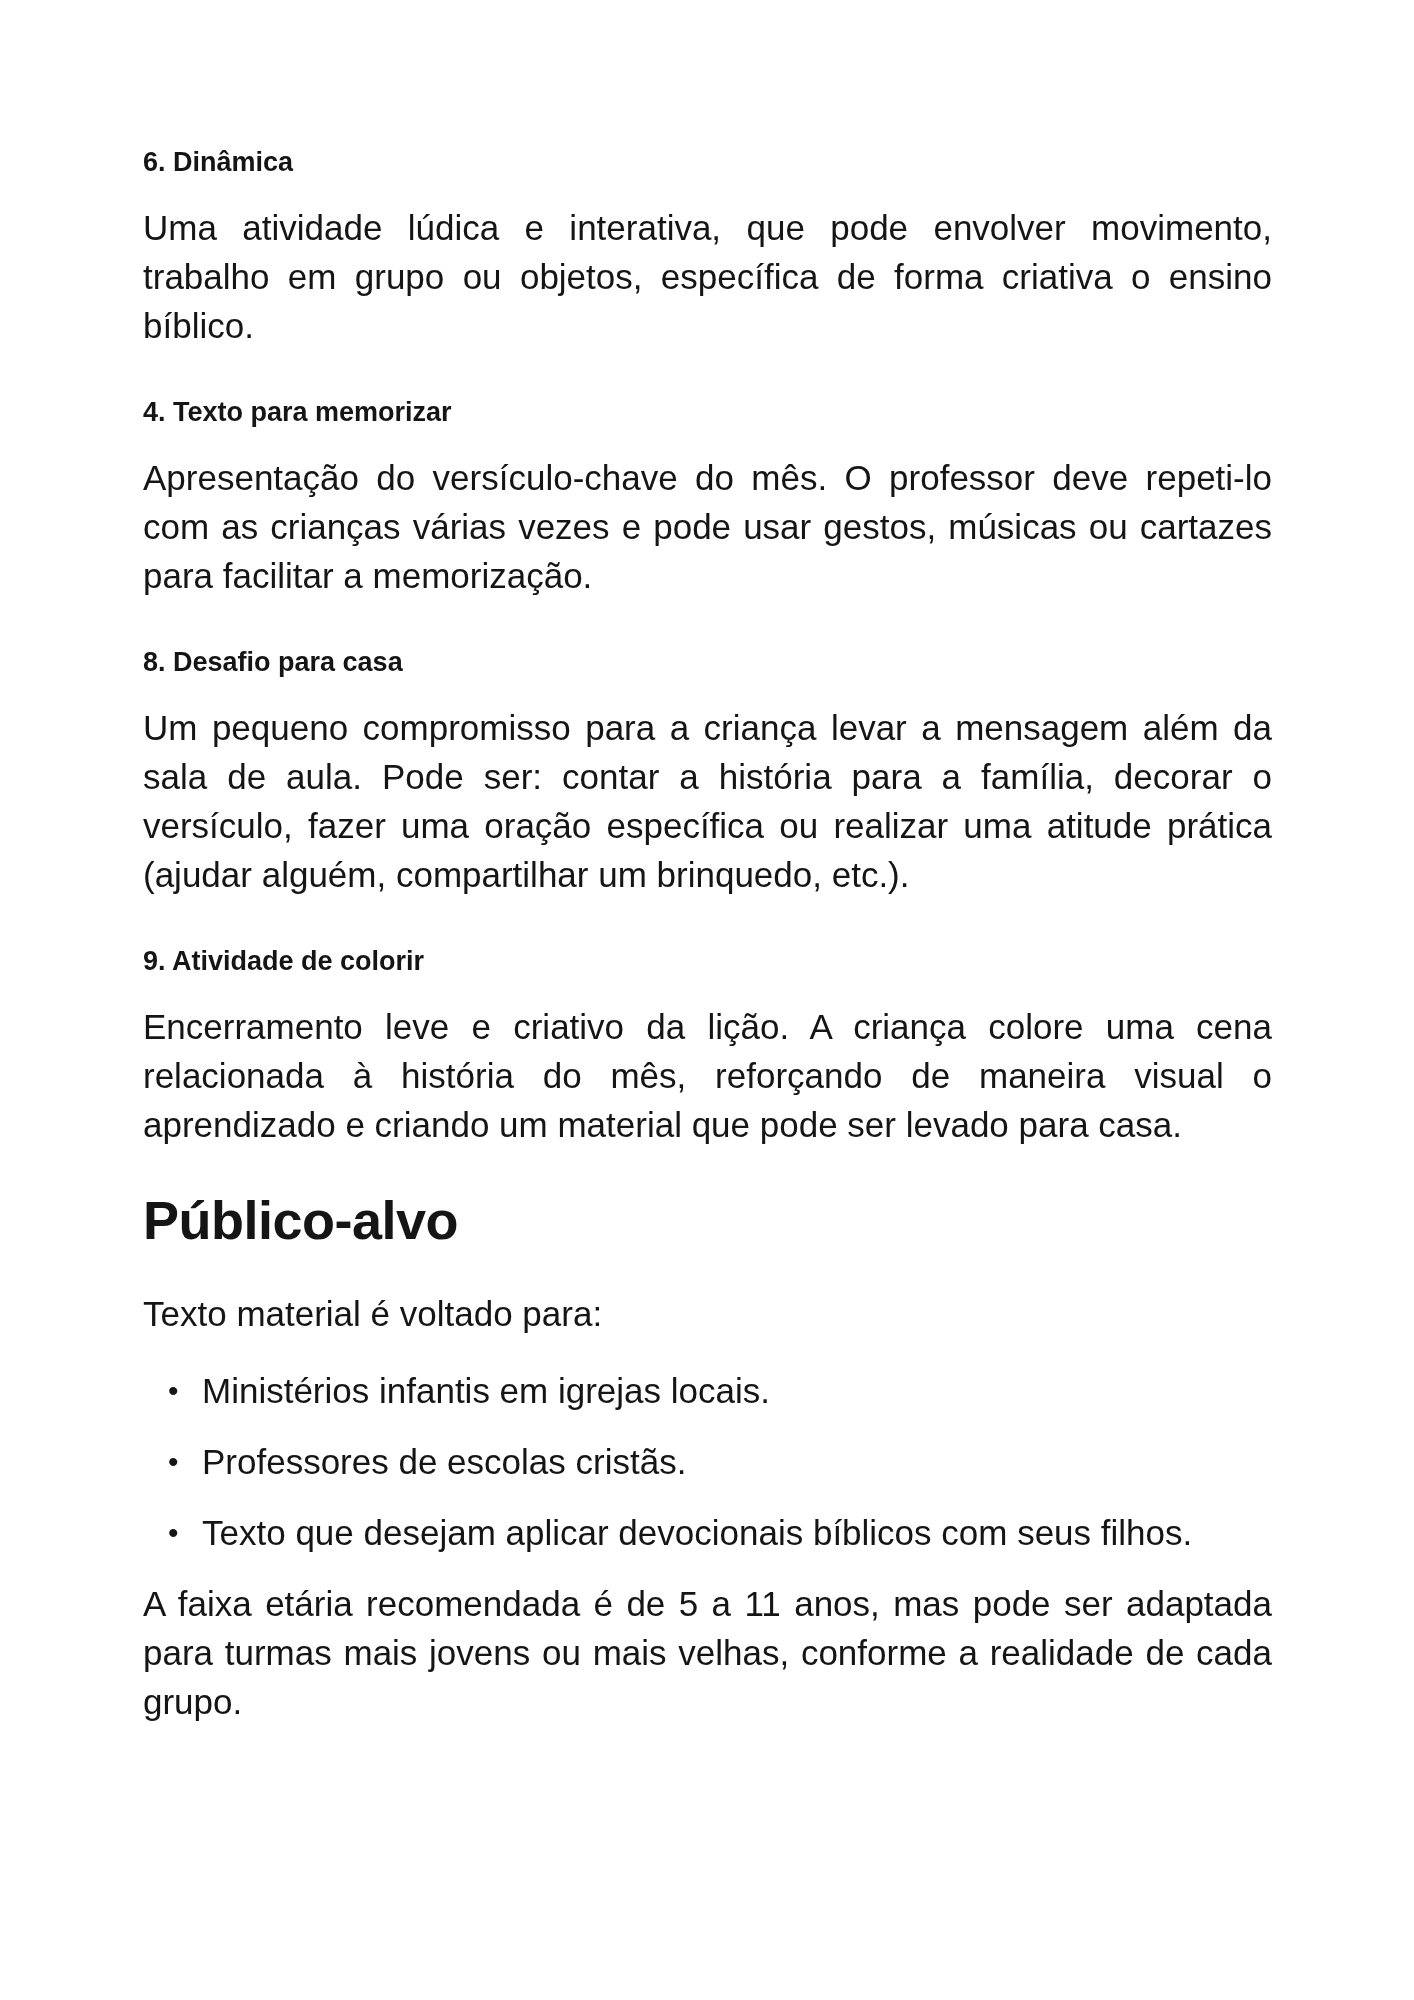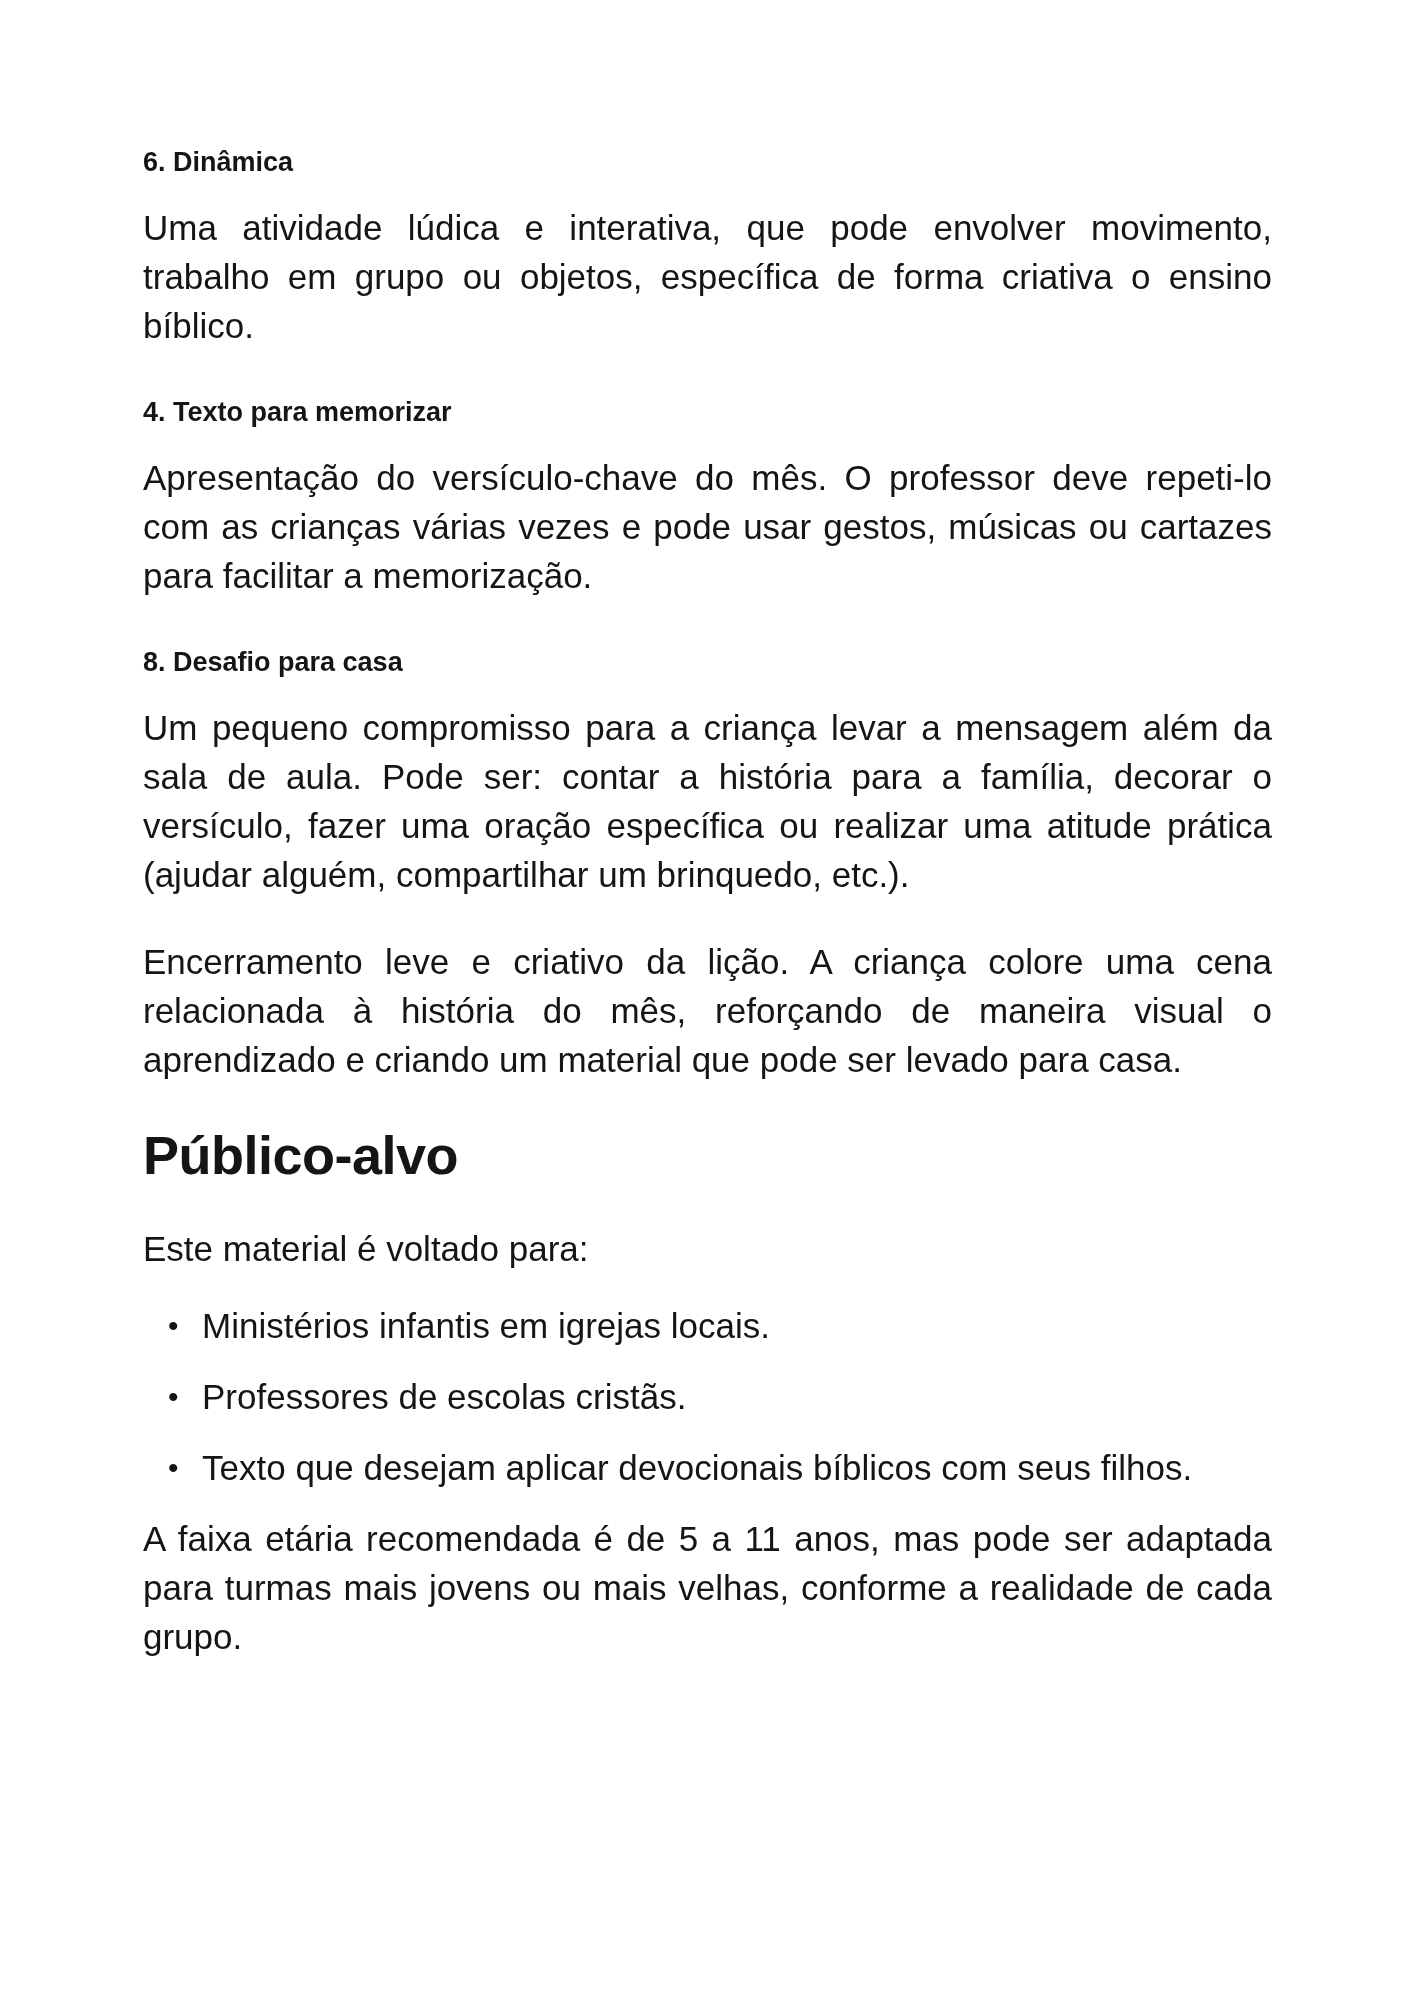--- a/index.html
+++ b/index.html
@@ -83,26 +83,27 @@
     <h3 class="sec-heading">4. Texto para memorizar</h3>
     <p class="body">Apresentação do versículo-chave do mês. O professor deve repeti-lo com as crianças várias vezes e pode usar gestos, músicas ou cartazes para facilitar a memorização.</p>
   </section>
 
   <section>
     <h3 class="sec-heading">8. Desafio para casa</h3>
     <p class="body">Um pequeno compromisso para a criança levar a mensagem além da sala de aula. Pode ser: contar a história para a família, decorar o versículo, fazer uma oração específica ou realizar uma atitude prática (ajudar alguém, compartilhar um brinquedo, etc.).</p>
   </section>
 
   <section>
+    <h3 class="sec-heading">9. Atividade de colorir</h3>
     <p class="body">Encerramento leve e criativo da lição. A criança colore uma cena relacionada à história do mês, reforçando de maneira visual o aprendizado e criando um material que pode ser levado para casa.</p>
   </section>
 
   <h1 class="page-title">Público-alvo</h1>
 
-  <p class="body intro">Este material é voltado para:</p>
+  <p class="body intro">Texto material é voltado para:</p>
 
   <ul class="audience-list">
     <li>
       <span class="bullet">•</span>
       <span class="li-text">Ministérios infantis em igrejas locais.</span>
     </li>
     <li>
       <span class="bullet">•</span>
       <span class="li-text">Professores de escolas cristãs.</span>
     </li>

